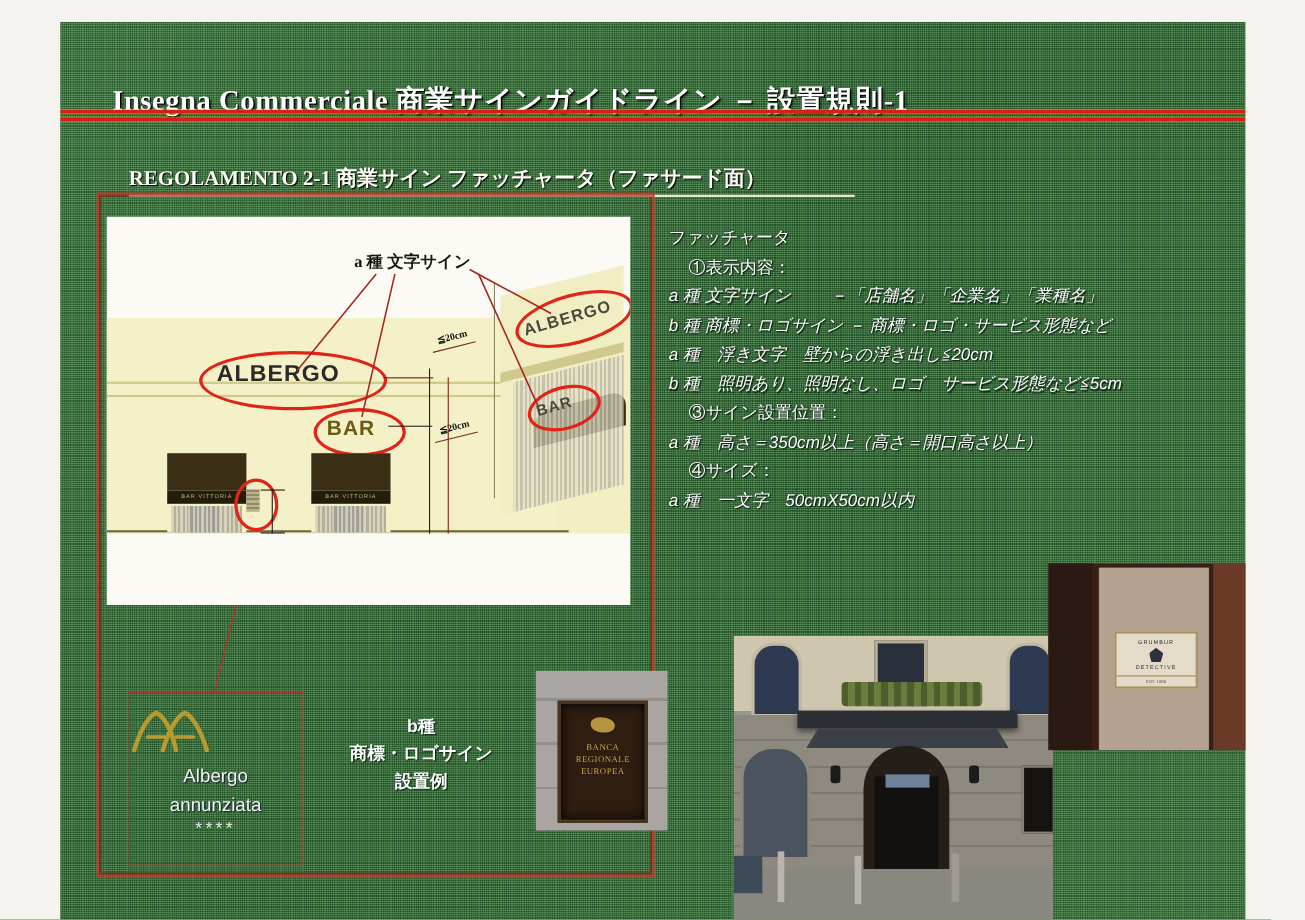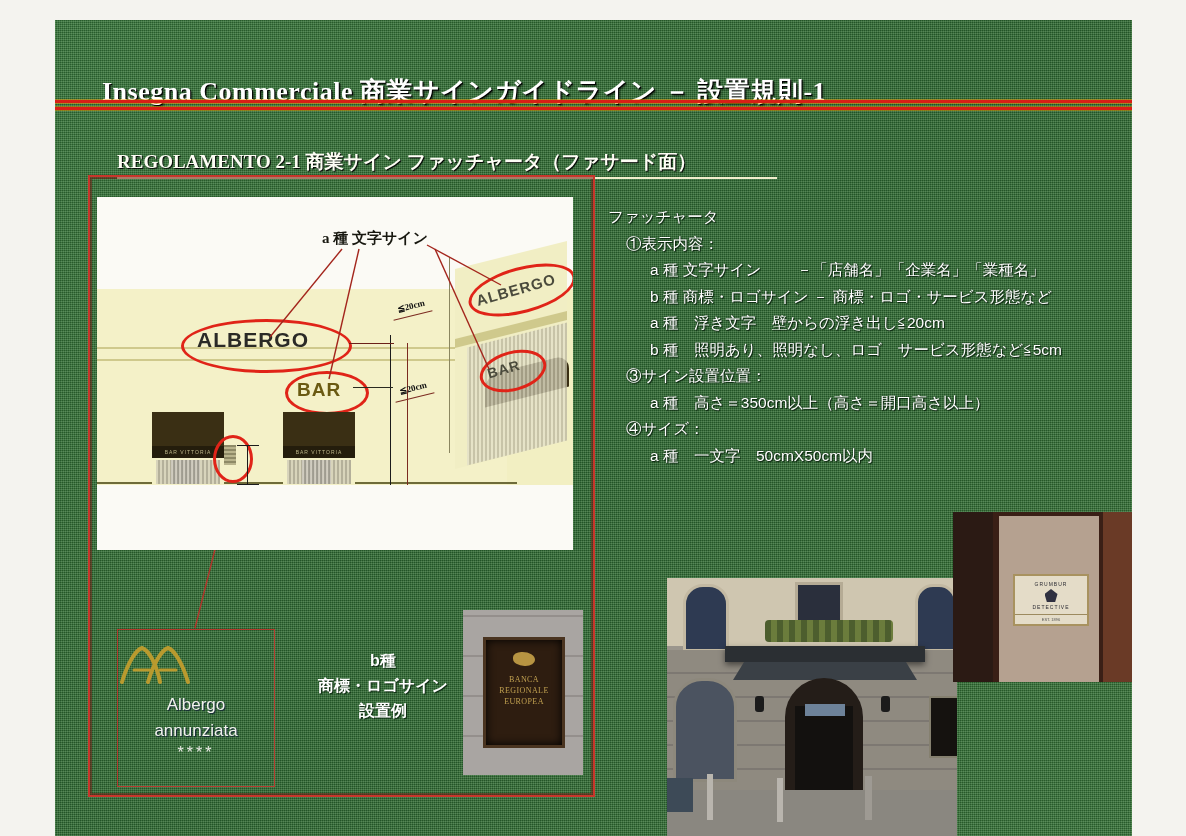--- a/index.html
+++ b/index.html
@@ -75,34 +75,34 @@
   .sgn{position:absolute;font-family:"Liberation Sans",sans-serif;font-weight:bold;color:#2a2a26;}
   
   #callout{position:absolute;left:225px;top:32px;font-size:15px;font-weight:bold;color:#17170f;
            font-family:"Liberation Serif",serif;white-space:nowrap;}
   
   #rtext{position:absolute;left:553px;top:184px;width:520px;color:#ffffff;}
   #rtext .ln{font-size:15.5px;line-height:26.5px;white-space:nowrap;
              text-shadow:1px 1px 1px #08210c, 0 0 2px rgba(0,0,0,.6);}
   #rtext .i0{margin-left:0px;}
   #rtext .i1{margin-left:18px;}
-  #rtext .i2{margin-left:42px;}
+  #rtext .i2{font-style:italic;}
   
   #logocard{
     position:absolute;left:62px;top:609px;width:156px;height:156px;
     border:1px solid #b33a2d;
   }
   #logocard .mono{margin:14px auto 4px;width:74px;height:40px;}
   #logocard .lg1{color:#f2f2ee;font-size:17px;text-align:center;line-height:26px;text-shadow:1px 1px 1px #123;}
   #logocard .lg3{color:#e9e9e4;font-size:16px;text-align:center;letter-spacing:3px;}
   #logolabel{position:absolute;left:238px;top:628px;width:180px;text-align:center;color:#fff;
              font-size:16px;line-height:25px;font-weight:bold;text-shadow:1px 1px 1px #0a240e;}
   
   .photo{position:absolute;overflow:hidden;background:#7a7a72;}
-  #photo-banca{left:408px;top:590px;width:120px;height:165px;}
+  #photo-banca{left:432px;top:590px;width:120px;height:145px;}
   #photo-baglioni{left:612px;top:558px;width:290px;height:262px;}
   #photo-plaque{left:898px;top:492px;width:205px;height:170px;}
 </style>
 </head>
 <body>
 
 <div id="slide">
 
   <div id="title">Insegna Commerciale  商業サインガイドライン  －  設置規則-1</div>
   <div class="rule" id="rule1"></div>

